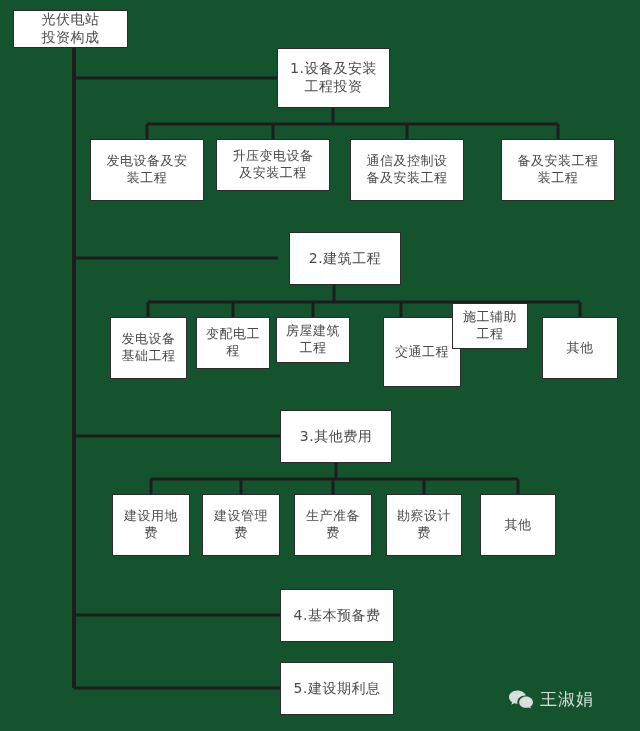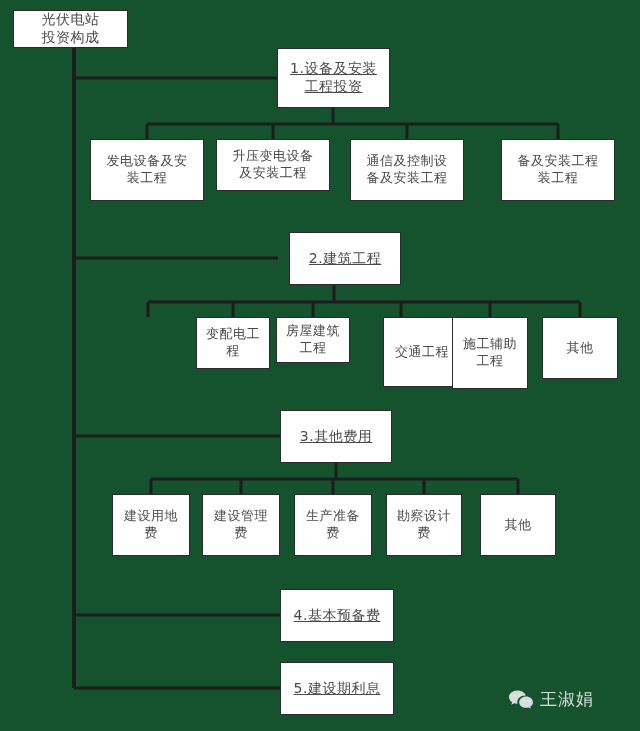--- a/index.html
+++ b/index.html
@@ -25,21 +25,21 @@
     justify-content: center;
     text-align: center;
     color: #4a4a4a;
     line-height: 1.28;
     letter-spacing: 0.5px;
     z-index: 3;
     padding: 1px 2px;
     white-space: pre-line;
   }
   .node.root       { font-size: 14px; }
-  .node.level1     { font-size: 14px; text-decoration: underline; }
+  .node.level1     { font-size: 14px; }
   .node.level2     { font-size: 13px; }
   .node.level2.sm  { font-size: 13px; }
   svg#wires {
     position: absolute;
     left: 0;
     top: 0;
     width: 640px;
     height: 731px;
     z-index: 1;
     pointer-events: none;
@@ -116,26 +116,28 @@
   <div class="node level2" style="left:90px;top:139px;width:114px;height:62px;">发电设备及安
 装工程</div>
   <div class="node level2" style="left:216px;top:139px;width:114px;height:52px;">升压变电设备
 及安装工程</div>
   <div class="node level2" style="left:350px;top:139px;width:114px;height:62px;">通信及控制设
 备及安装工程</div>
   <div class="node level2" style="left:501px;top:139px;width:114px;height:62px;">备及安装工程
 装工程</div>
 
   <div class="node level1" style="left:278px;top:232px;width:112px;height:53px;margin-left:11px;">2.建筑工程</div>
+  <div class="node level2 sm" style="left:110px;top:317px;width:77px;height:62px;">发电设备
+基础工程</div>
   <div class="node level2 sm" style="left:196px;top:317px;width:74px;height:52px;">变配电工
 程</div>
   <div class="node level2 sm" style="left:276px;top:317px;width:74px;height:46px;">房屋建筑
 工程</div>
   <div class="node level2 sm" style="left:383px;top:317px;width:78px;height:70px;">交通工程</div>
-  <div class="node level2 sm" style="left:452px;top:317px;width:76px;height:72px;">施工辅助
+  <div class="node level2 sm" style="left:452px;top:303px;width:76px;height:46px;">施工辅助
 工程</div>
   <div class="node level2 sm" style="left:542px;top:317px;width:76px;height:62px;">其他</div>
 
   <div class="node level1" style="left:280px;top:410px;width:112px;height:53px;">3.其他费用</div>
   <div class="node level2 sm" style="left:112px;top:494px;width:78px;height:62px;">建设用地
 费</div>
   <div class="node level2 sm" style="left:202px;top:494px;width:78px;height:62px;">建设管理
 费</div>
   <div class="node level2 sm" style="left:294px;top:494px;width:78px;height:62px;">生产准备
 费</div>

